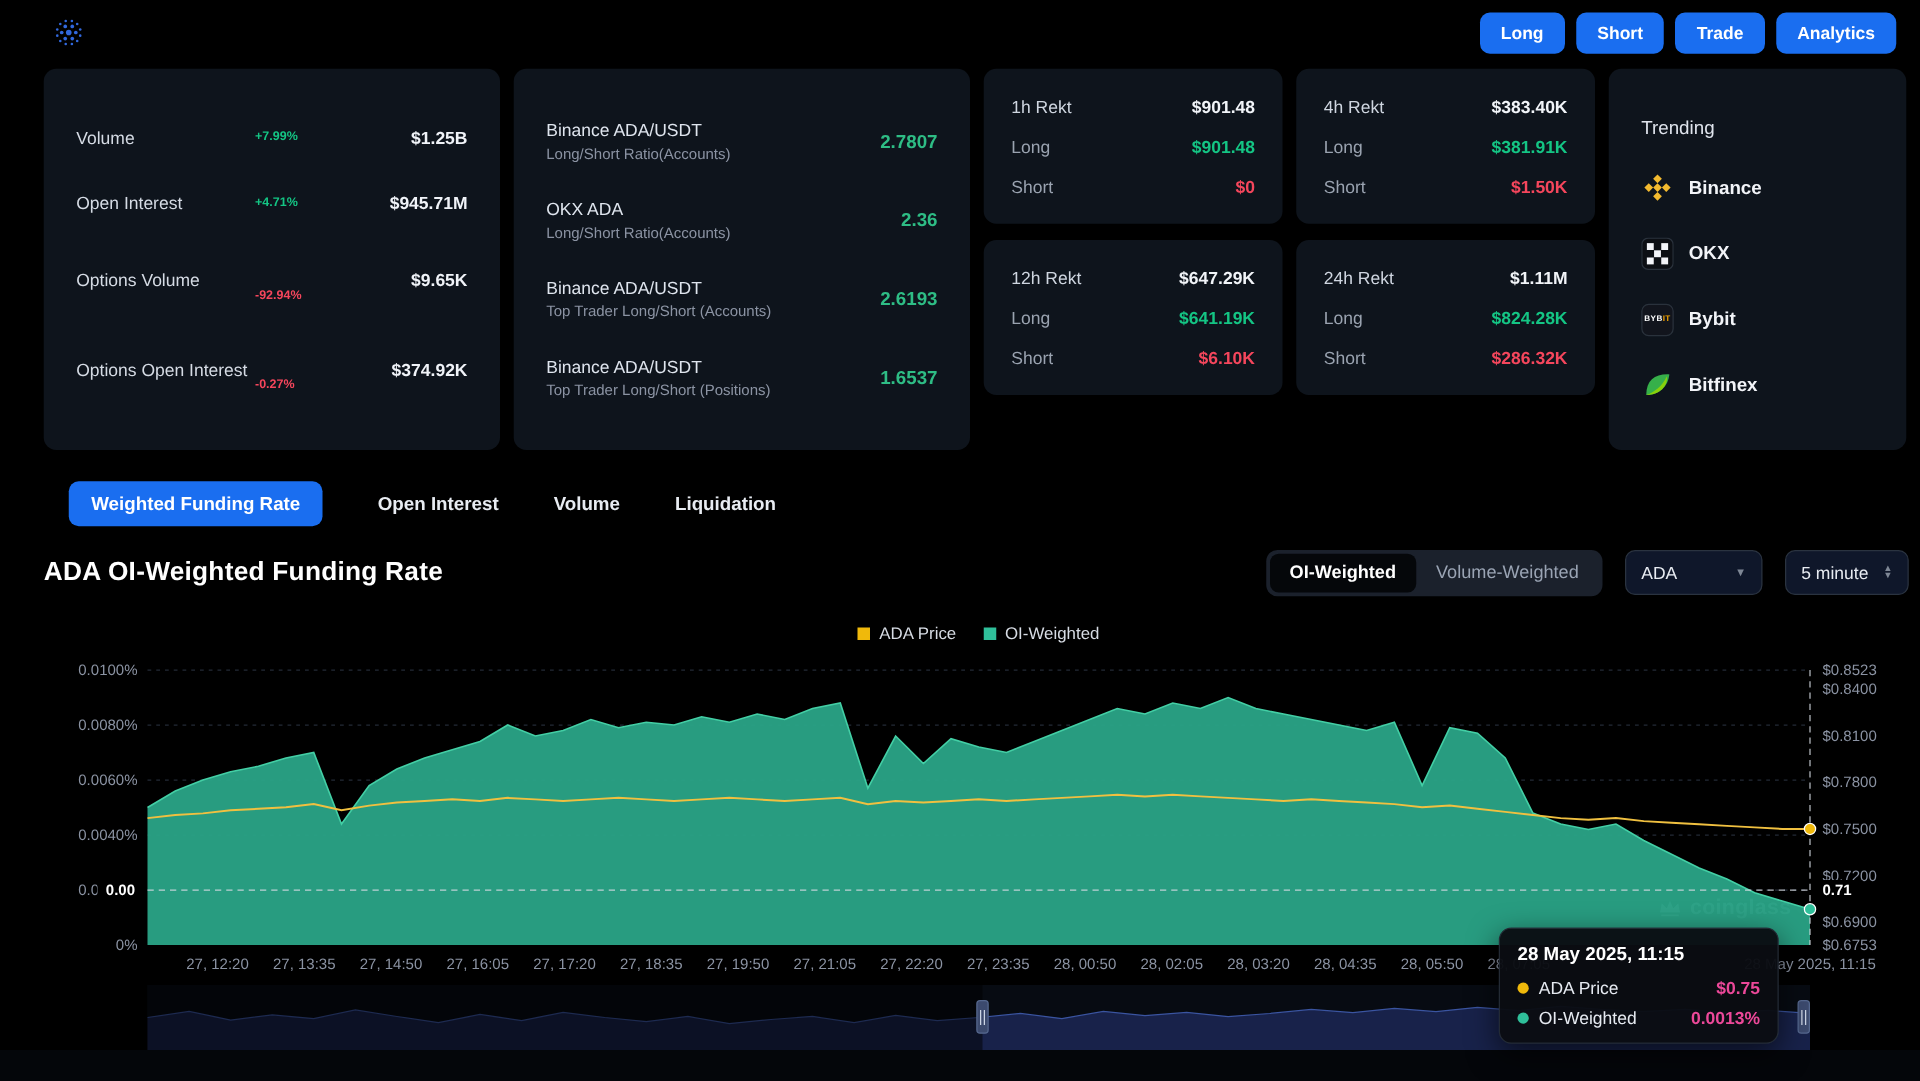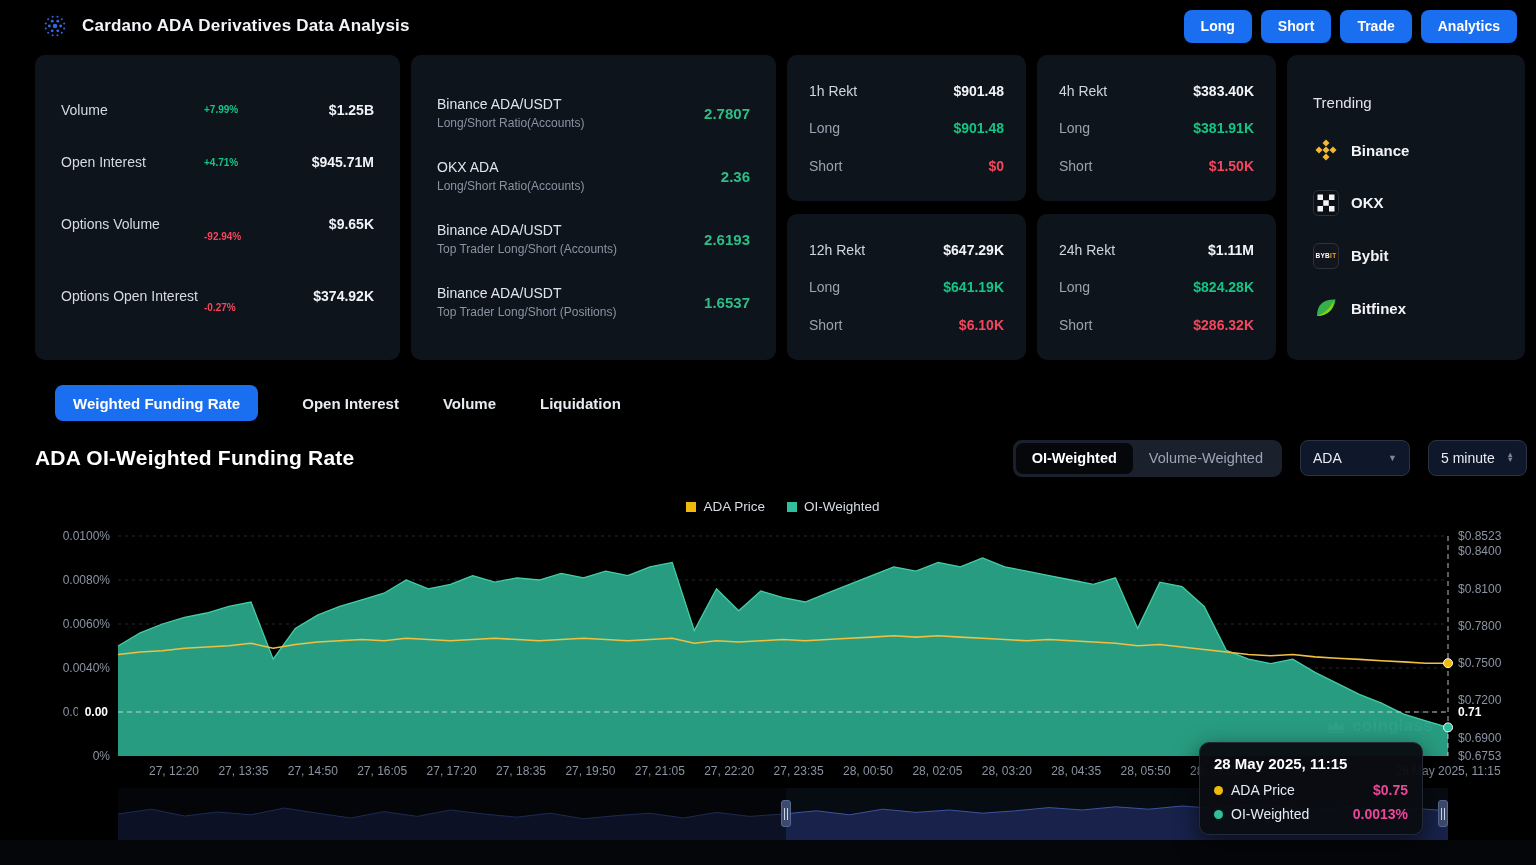--- a/index.html
+++ b/index.html
@@ -23,21 +23,21 @@
   .chg.up { color:#14c584; } .chg.down { color:#f5465c;margin-top:24px; }
   .m-val { font-size:14px; font-weight:600; color:#f0f3f8; text-align:right; }
 
   .card-ls { width:365px; height:305px; padding:12px 26px; display:flex; flex-direction:column; justify-content:space-evenly; }
   .ls-row { display:flex; justify-content:space-between; align-items:center; }
   .ls-main { font-size:14px; color:#dfe5ee; }
   .ls-sub { font-size:12px; color:#8b93a3; margin-top:4px; }
   .ls-val { font-size:15px; font-weight:600; color:#2ebd85; }
 
   .rekt-col { display:flex; flex-direction:column; gap:13px; width:239px; }
-  .card-rekt { height:146px; padding:6px 22px; display:flex; flex-direction:column; justify-content:space-evenly; }
+  .card-rekt { height:124px; padding:6px 22px; display:flex; flex-direction:column; justify-content:space-evenly; }
   .r-row { display:flex; justify-content:space-between; align-items:center; }
   .r-head-lbl { font-size:14px; color:#cfd6e0; }
   .r-head-val { font-size:14px; font-weight:600; color:#f1f4f8; }
   .r-lbl { font-size:14px; color:#9aa3b0; }
   .r-val-long { font-size:14px; font-weight:600; color:#14c584; }
   .r-val-short { font-size:14px; font-weight:600; color:#f5465c; }
 
   .card-trend { width:238px; height:305px; padding:12px 26px; display:flex; flex-direction:column; justify-content:space-evenly; }
   .t-title { font-size:15px; color:#dfe4ec; }
   .t-item { display:flex; align-items:center; gap:12px; cursor:pointer; }
@@ -112,21 +112,20 @@
             <circle cx="4.4" cy="12.2" r="1.2"></circle>
           <circle cx="4.4" cy="17.9" r="1.2"></circle>
             <circle cx="7.2" cy="22.8" r="1.2"></circle>
             <circle cx="12.2" cy="25.6" r="1.2"></circle>
           <circle cx="17.9" cy="25.6" r="1.2"></circle>
             <circle cx="22.8" cy="22.8" r="1.2"></circle>
             <circle cx="25.6" cy="17.9" r="1.2"></circle>
         </g>
       </svg>
     </span>
-    <h1 class="hdr-title">Cardano ADA Derivatives Data Analysis</h1>
     <nav class="hdr-btns">
       <button class="hbtn">Long</button>
       <button class="hbtn">Short</button>
       <button class="hbtn">Trade</button>
       <button class="hbtn">Analytics</button>
     </nav>
   </header>
 
   <section class="cards">
 

